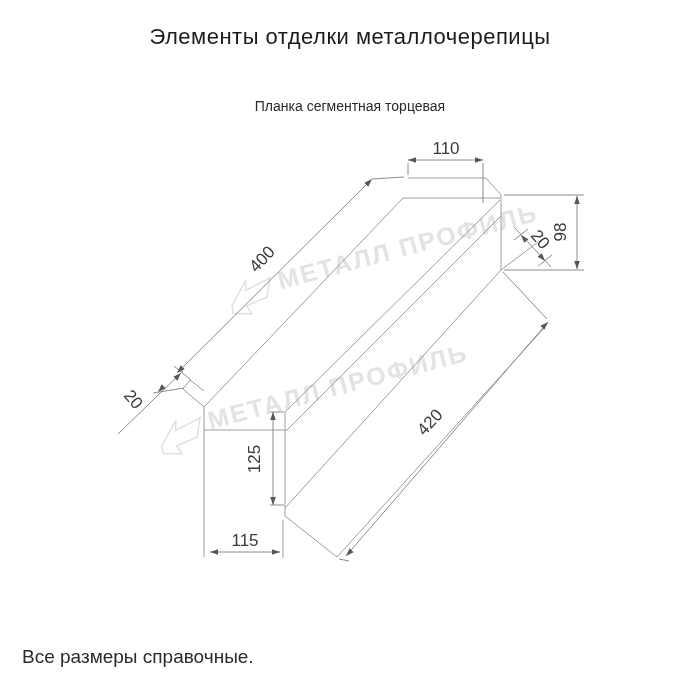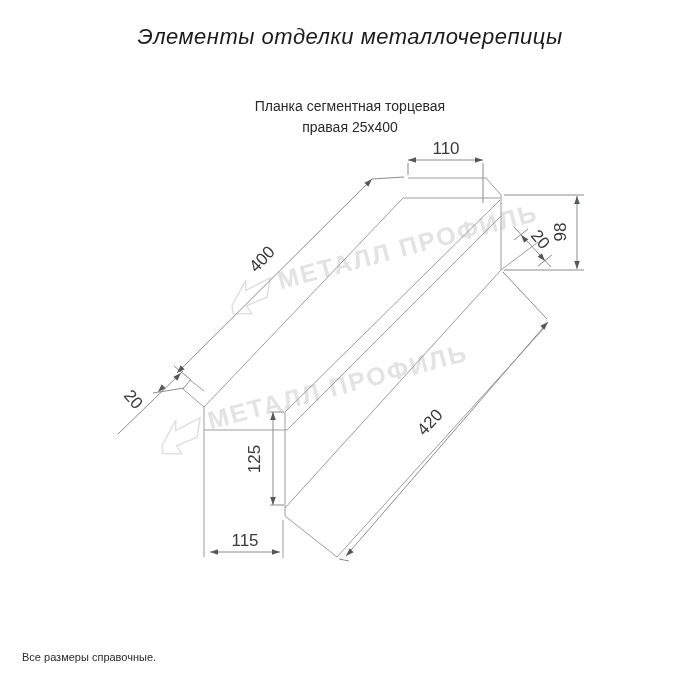--- a/index.html
+++ b/index.html
@@ -1,41 +1,40 @@
 <!DOCTYPE html>
 <html><head>
 <meta charset="utf-8">
 <style>
   html,body{margin:0;padding:0;background:#ffffff;}
   #page{position:relative;width:700px;height:700px;background:#ffffff;overflow:hidden;
         font-family:"Liberation Sans", sans-serif;}
   .title{position:absolute;top:24px;left:0;width:700px;text-align:center;
-         font-size:22px;color:#1c1c1c;letter-spacing:.5px;font-style:italic;}
+         font-size:22px;color:#1c1c1c;letter-spacing:.5px;}
   .subtitle{position:absolute;top:96px;left:0;width:700px;text-align:center;
             font-size:14px;color:#2a2a2a;line-height:21px;}
-  .footer{position:absolute;top:648px;left:22px;font-size:11px;color:#2b2b2b;line-height:18px;}
+  .footer{position:absolute;top:648px;left:22px;font-size:19px;color:#2b2b2b;line-height:18px;}
   svg{position:absolute;top:0;left:0;}
   .part{stroke:#9b9da0;stroke-width:1;fill:none;stroke-linejoin:round;}
   .dim{stroke:#8a8c8e;stroke-width:1;fill:none;}
   .arr{fill:#55585a;stroke:none;}
   .dimtxt{font-family:"Liberation Sans",sans-serif;font-size:17px;fill:#3b3b3b;}
   .wmtxt{font-family:"Liberation Sans",sans-serif;font-size:25px;font-weight:bold;
          fill:#e3e3e3;letter-spacing:2px;}
   .wmlogo{stroke:#e0e0e0;stroke-width:1.5;fill:#ffffff;}
 </style>
 </head>
 <body>
 
 <div id="page">
 
   <div class="title">Элементы отделки металлочерепицы</div>
 
   <div class="subtitle">
     <div>Планка сегментная торцевая</div>
-    <div>правая 25х400</div>
   </div>
 
   <svg width="700" height="700" viewBox="0 0 700 700">
 
     <g>
       <g transform="translate(230,302) rotate(-15)">
         <path class="wmlogo" d="M1,4 L21,-17 L18,-7 L45,-13 L37,5 L15,8 L18,17 L0,12 Z"></path>
         <text class="wmtxt" x="52" y="1">МЕТАЛЛ ПРОФИЛЬ</text>
       </g>
     </g>

